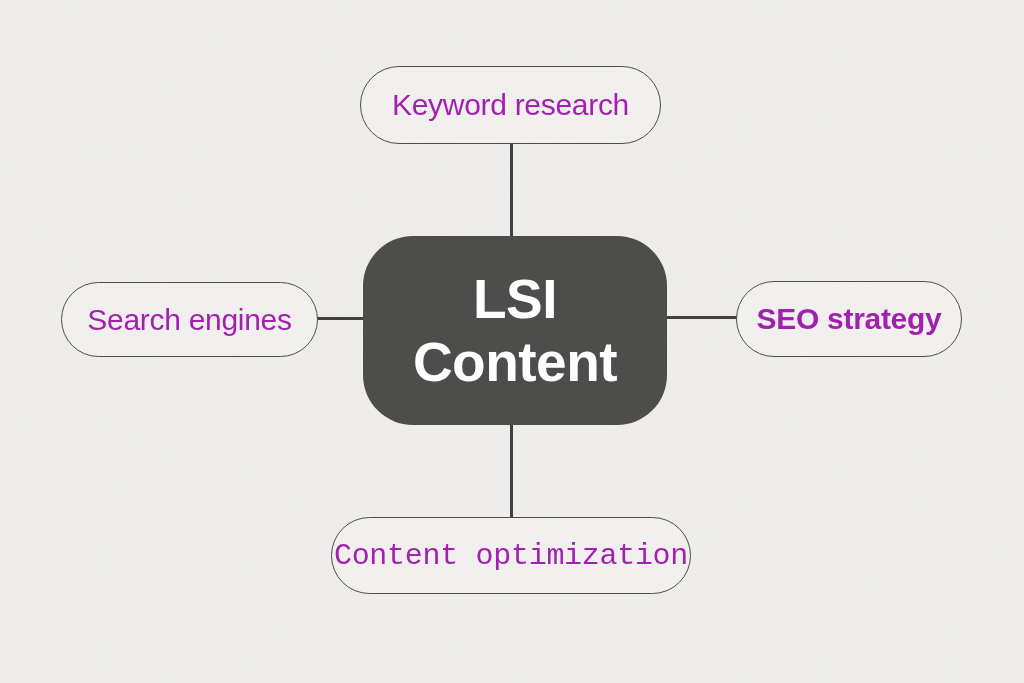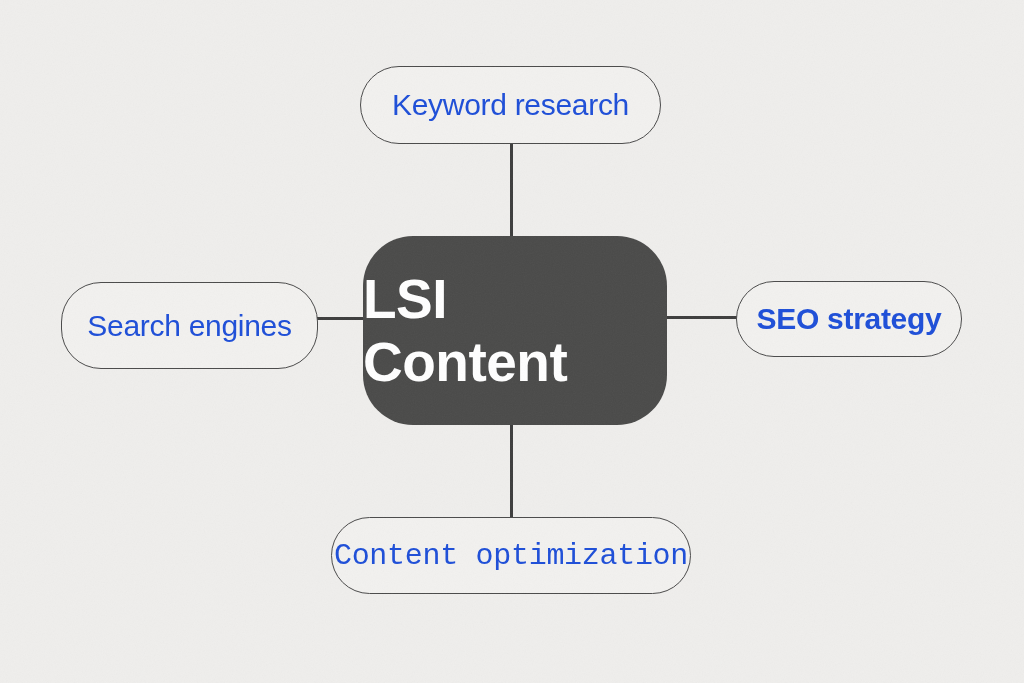--- a/index.html
+++ b/index.html
@@ -28,21 +28,21 @@
   .center-node {
     position: absolute;
     left: 363px;
     top: 236px;
     width: 304px;
     height: 189px;
     background: #4a4a49;
     border-radius: 50px;
     display: flex;
     flex-direction: column;
-    align-items: flex-start;
+    align-items: center;
     justify-content: center;
     z-index: 2;
   }
   .center-node .line {
     color: #ffffff;
     font-size: 55px;
     font-weight: bold;
     line-height: 1.13;
     letter-spacing: -0.5px;
     text-align: center;
@@ -53,27 +53,27 @@
     background: #f2f1ef;
     border: 1.5px solid #4a4a4a;
     border-radius: 40px;
     display: flex;
     align-items: center;
     justify-content: center;
     box-sizing: border-box;
     z-index: 2;
   }
   .pill .label {
-    color: #1d4ed8;
+    color: #a21caf;
     font-size: 30px;
     letter-spacing: -0.3px;
     white-space: nowrap;
   }
   .pill-top    { left: 360px; top: 66px;  width: 301px; height: 78px; }
-  .pill-left   { left: 61px;  top: 282px; width: 257px; height: 87px; }
+  .pill-left   { left: 61px;  top: 282px; width: 257px; height: 75px; }
   .pill-right  { left: 736px; top: 281px; width: 226px; height: 76px; font-weight: bold; }
   .pill-bottom { left: 331px; top: 517px; width: 360px; height: 77px; font-family: Liberation Mono, monospace; }
   .connector {
     position: absolute;
     background: #3d3d3d;
     z-index: 1;
   }
   .conn-top    { left: 510px; top: 143px; width: 3px;  height: 95px; }
   .conn-bottom { left: 510px; top: 423px; width: 3px;  height: 96px; }
   .conn-left   { left: 316px; top: 317px; width: 49px; height: 3px;  }

